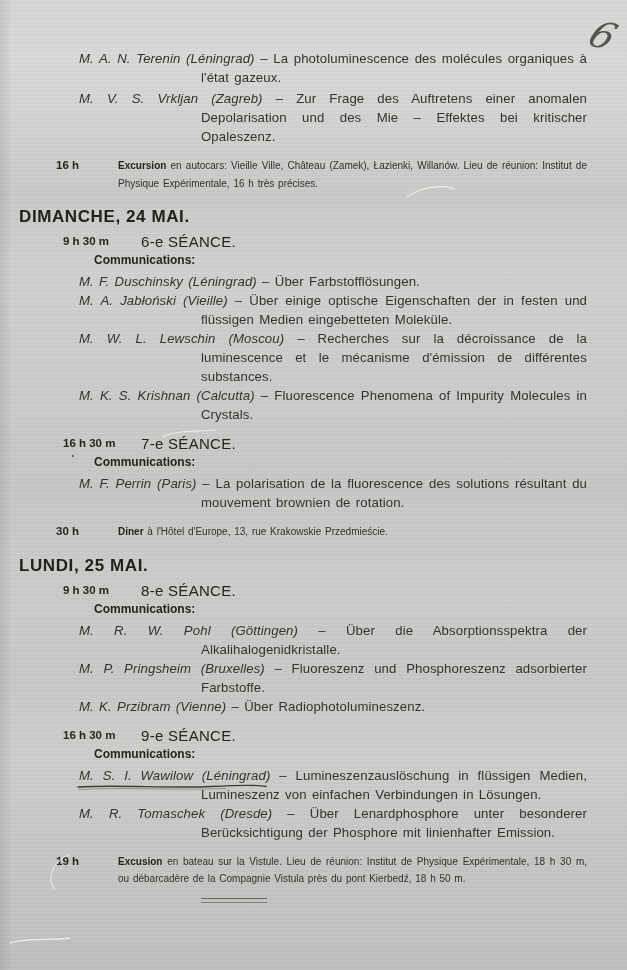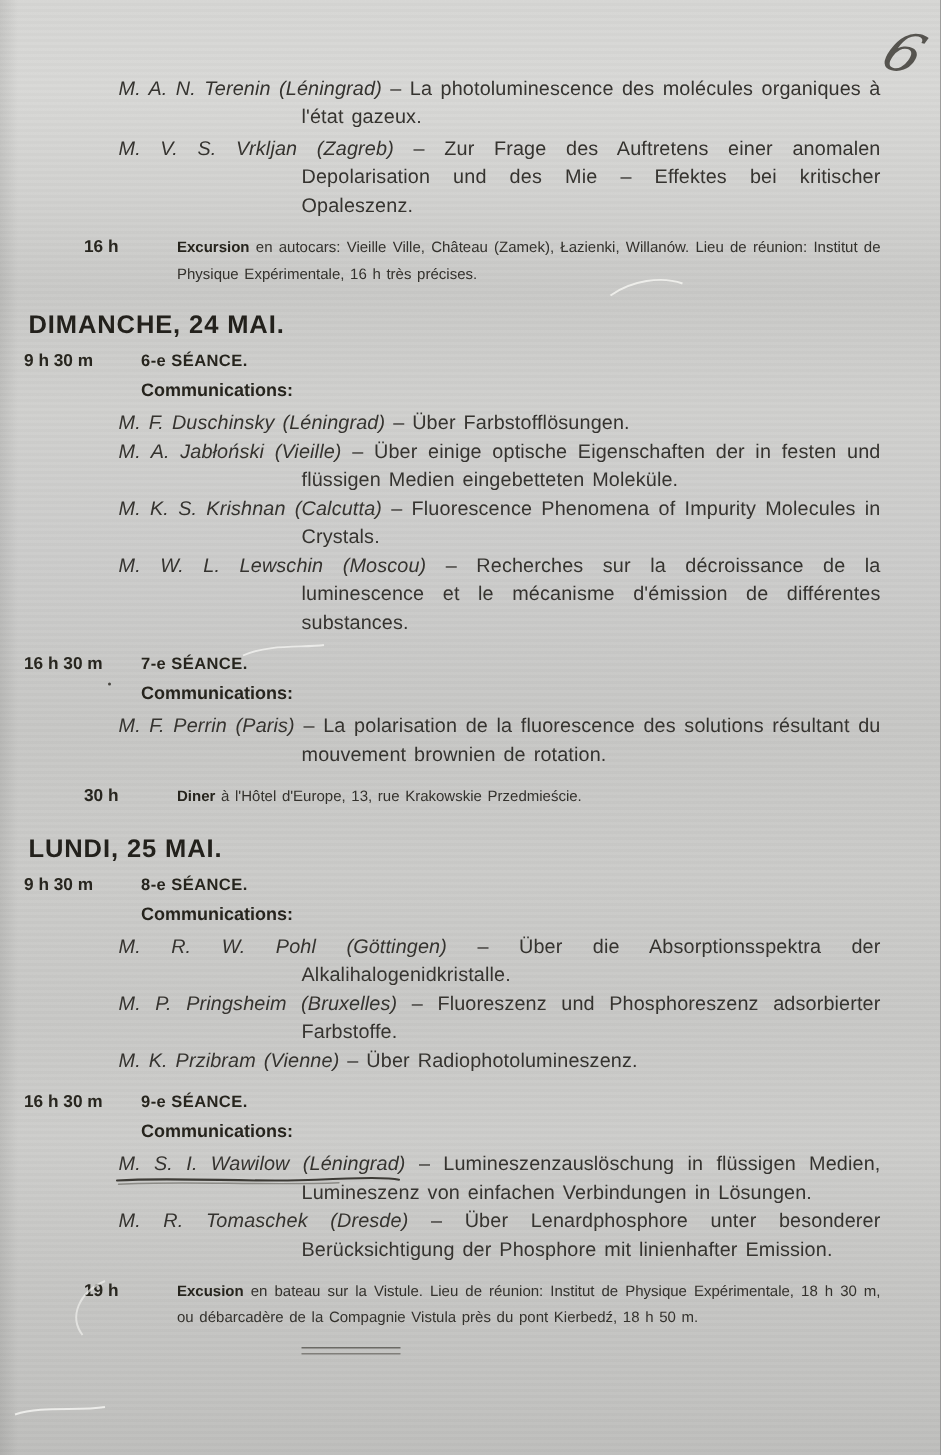--- a/index.html
+++ b/index.html
@@ -64,28 +64,28 @@
     text-align: justify; word-spacing: 1px; color:#33312c;
   }
   .event-lead { font-weight: bold; color:#26241d; }
 
   
   .day-heading {
     margin: 15px 0 0 3px;
     font-size: 17px; line-height: 20px; font-weight: bold;
     letter-spacing: 0.6px; color: #23211c;
   }
-  .session-row { display:flex; margin-top: 7px; }
+  .session-row { display:flex; margin-top: 7px; margin-left: 47px; }
   .session-row.after-items { margin-top: 12px; }
   .session-row .time {
     width: 78px; flex: 0 0 78px;
     font-weight: bold; font-size: 11.5px; line-height: 15px; color:#28261f;
   }
   .session-label {
-    font-weight: bold; font-size: 11px; line-height: 15px;
+    font-weight: normal; font-size: 15px; line-height: 15px;
     letter-spacing: 0.3px; color: #26241d;
   }
   .comm-label {
     margin: 4px 0 0 78px;
     font-weight: bold; font-size: 12px; line-height: 15px; color:#26241d;
   }
   .comm-list { margin-top: 4px; }
 
   
   .end-rule {
@@ -140,26 +140,26 @@
     <div class="comm-list">
       <p class="comm">
         <span class="speaker">M. F. Duschinsky (Léningrad)</span>
         <span>– Über Farbstofflösungen.</span>
       </p>
       <p class="comm">
         <span class="speaker">M. A. Jabłoński (Vieille)</span>
         <span>– Über einige optische Eigenschaften der in festen und flüssigen Medien eingebetteten Moleküle.</span>
       </p>
       <p class="comm">
+        <span class="speaker">M. W. L. Lewschin (Moscou)</span>
+        <span>– Recherches sur la décroissance de la luminescence et le mécanisme d'émission de différentes substances.</span>
+      </p>
+      <p class="comm">
         <span class="speaker">M. K. S. Krishnan (Calcutta)</span>
         <span>– Fluorescence Phenomena of Impurity Molecules in Crystals.</span>
-      </p>
-      <p class="comm">
-        <span class="speaker">M. W. L. Lewschin (Moscou)</span>
-        <span>– Recherches sur la décroissance de la luminescence et le mécanisme d'émission de différentes substances.</span>
       </p>
     </div>
 
     <div class="session-row after-items">
       <span class="time">16 h 30 m</span>
       <span class="session-label">7-e SÉANCE.</span>
     </div>
     <p class="comm-label">Communications:</p>
     <div class="comm-list">
       <p class="comm">

